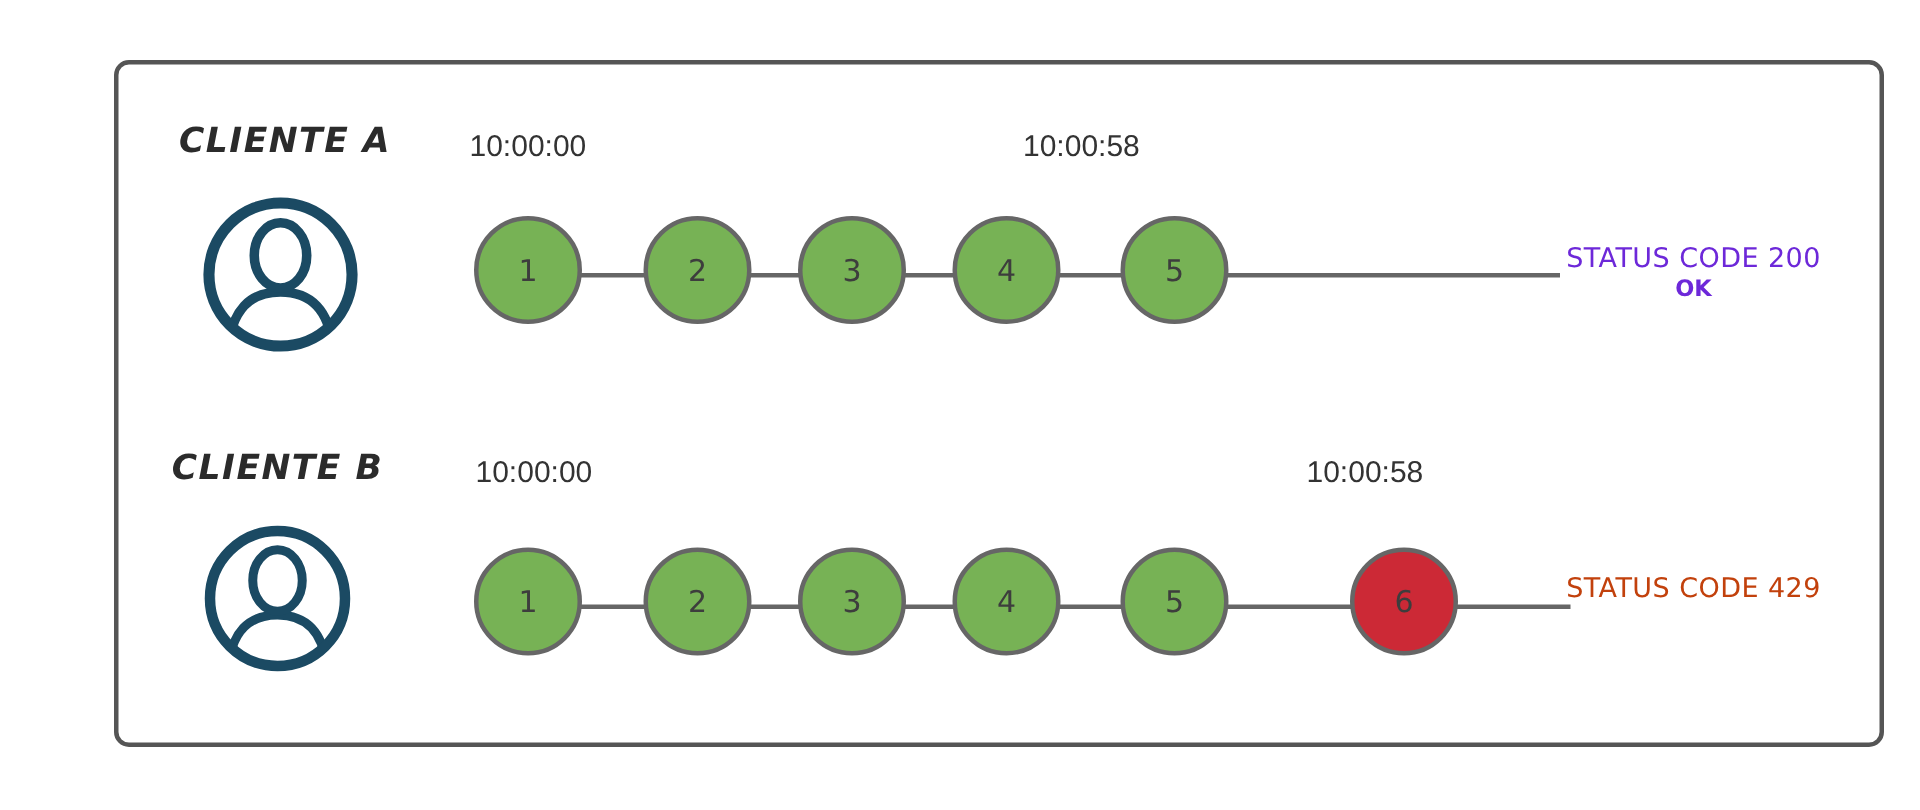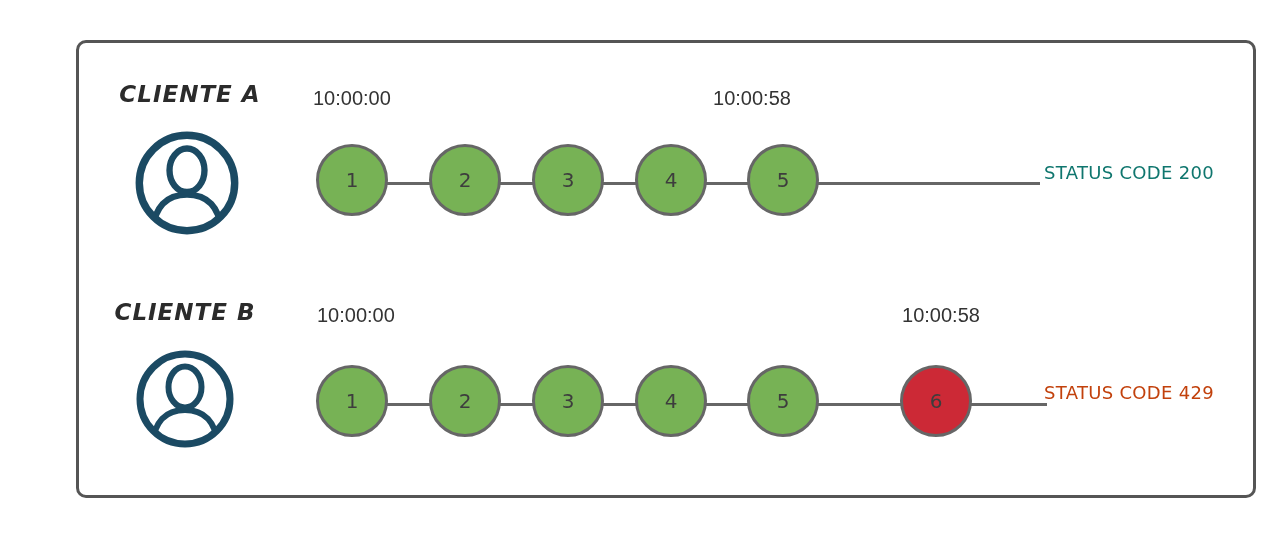--- a/index.html
+++ b/index.html
@@ -42,21 +42,21 @@
   }
   .avatar{position:absolute;display:block;}
   .time{
     position:absolute;
     font-family:"Liberation Sans", sans-serif;
     font-weight:normal;
     font-size:20px;
     color:var(--ts);
     white-space:nowrap;
   }
-  .time.end{width:140px;text-align:center;}
+  .time.end{width:140px;}
   .track-line{
     position:absolute;
     height:3px;
     background:var(--line);
     z-index:1;
   }
   .request-circle{
     position:absolute;
     width:72px;height:72px;
     border:3px solid var(--circle-border);
@@ -103,22 +103,23 @@
       </defs>
       <g class="avbody" clip-path="url(#avclip0)">
         <path d="M17,104 C17,70 33,61 50,61 C67,61 83,70 83,104 Z" fill="#ffffff" stroke="var(--avatar)" stroke-width="6"></path>
         <ellipse cx="50" cy="38" rx="16.5" ry="20.5" fill="#ffffff" stroke="var(--avatar)" stroke-width="6"></ellipse>
       </g>
       <circle cx="50" cy="50" r="45" fill="none" stroke="var(--avatar)" stroke-width="7"></circle>
     </svg>
     <div class="time start" style="left: 234px; top: 44px;">10:00:00</div>
     <div class="time end" style="left: 603px; top: 44px;">10:00:58</div>
     <div class="track-line" style="left: 276px; top: 138.5px; width: 685px;"></div>
-    <div class="status" style="left: 920px; top: 120px; color: #0f766e;">
+    <div class="status" style="left: 920px; top: 120px; color: #6d28d9;">
       <div class="status-code">STATUS CODE 200</div>
+      <div class="status-desc">OK</div>
     </div>
   <div class="request-circle" style="left: 237px; top: 101px;">1</div>
         <div class="request-circle" style="left: 350px; top: 101px;">2</div>
         <div class="request-circle" style="left: 453px; top: 101px;">3</div>
         <div class="request-circle" style="left: 556px; top: 101px;">4</div>
         <div class="request-circle" style="left: 668px; top: 101px;">5</div>
       </div>
 
   <div class="client-row">
     <div class="client-label" style="left: 6px; top: 256px;">CLIENTE B</div>

